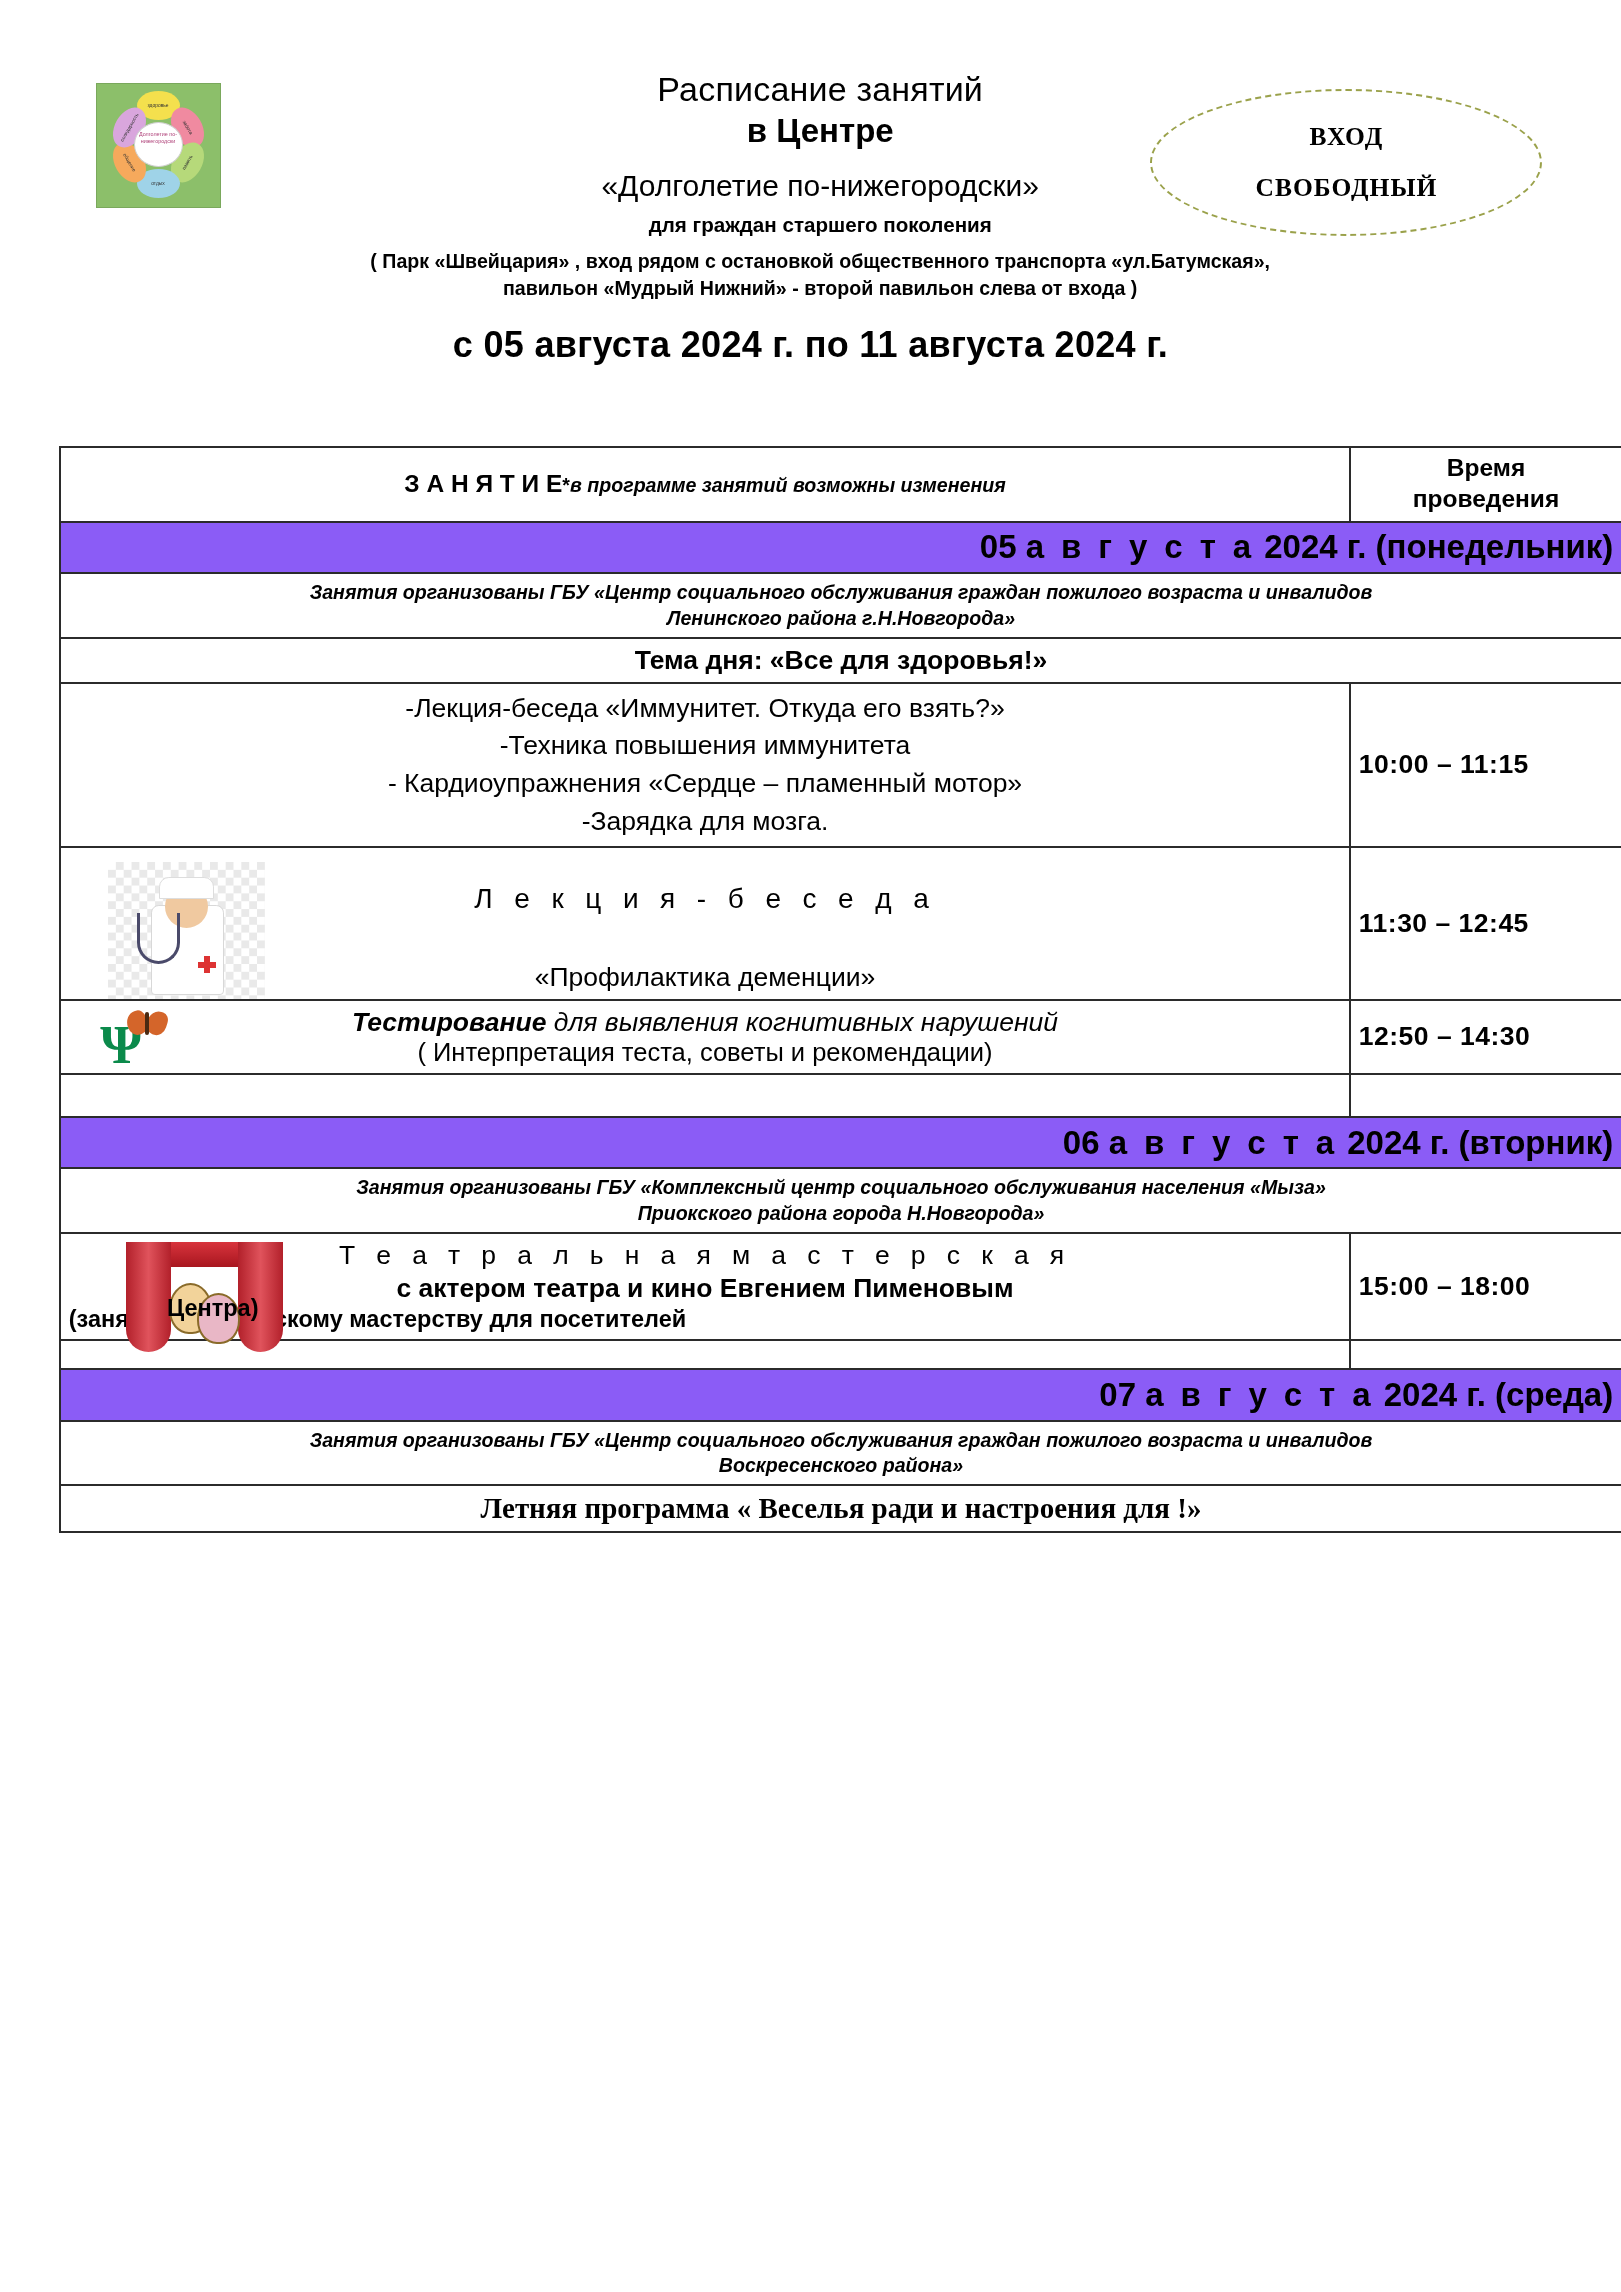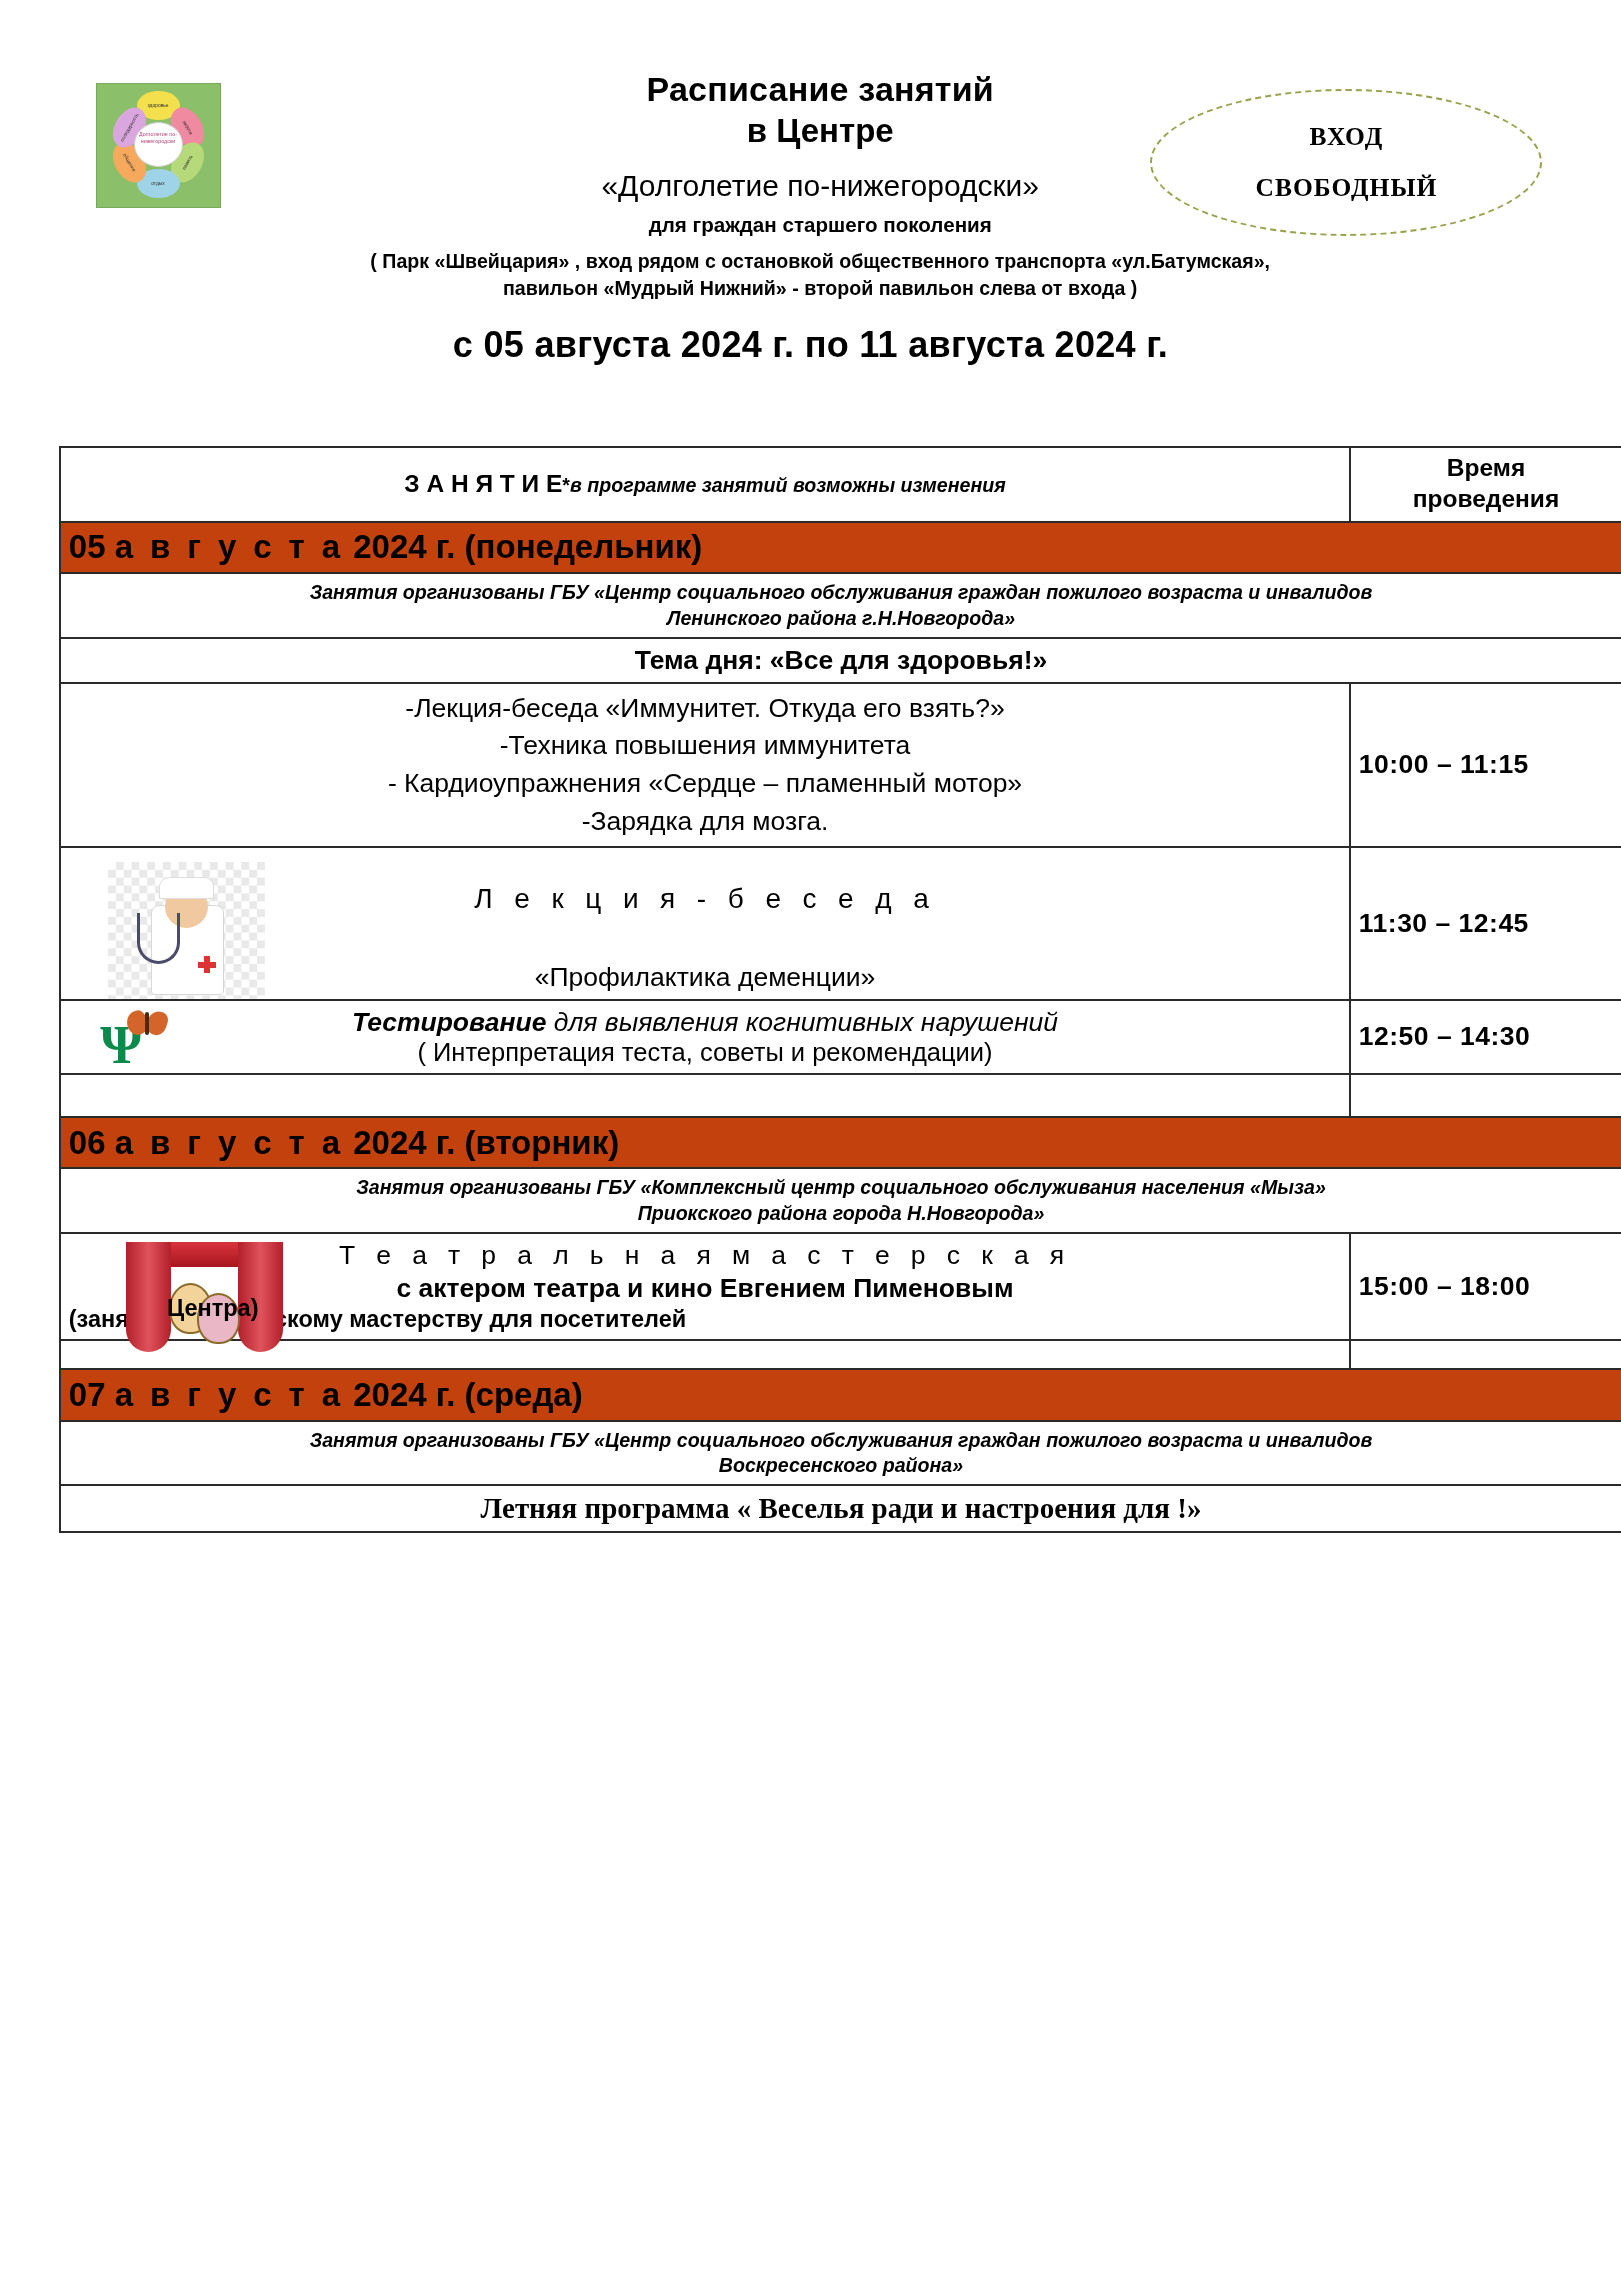--- a/index.html
+++ b/index.html
@@ -66,21 +66,21 @@
     padding-top: 7.8px;
   }
 
   .title-block {
     text-align: center;
     padding-left: 39px;
     padding-right: 19.6px;
   }
   .t1 {
     font-size: 34px;
-    font-weight: bold;
+    font-weight: normal;
     line-height: 1.22;
     letter-spacing: 0.2px;
   }
   .t2 {
     font-size: 33px;
     font-weight: bold;
     line-height: 1.25;
   }
   .t3 {
     font-size: 30px;
@@ -150,22 +150,22 @@
     font-size: 19.6px;
   }
   .hdr-right {
     text-align: center;
     font-size: 24.5px;
     font-weight: bold;
     line-height: 1.25;
   }
 
   .day-row td {
-    background: #c2410c;
-    text-align: left;
+    background: #8b5cf6;
+    text-align: right;
     font-size: 33px;
     font-weight: bold;
     padding: 9.8px 5.9px;
   }
   .day-row .sp { letter-spacing: 3.9px; }
 
   .org-row td {
     font-size: 19.6px;
     font-weight: bold;
     font-style: italic;

